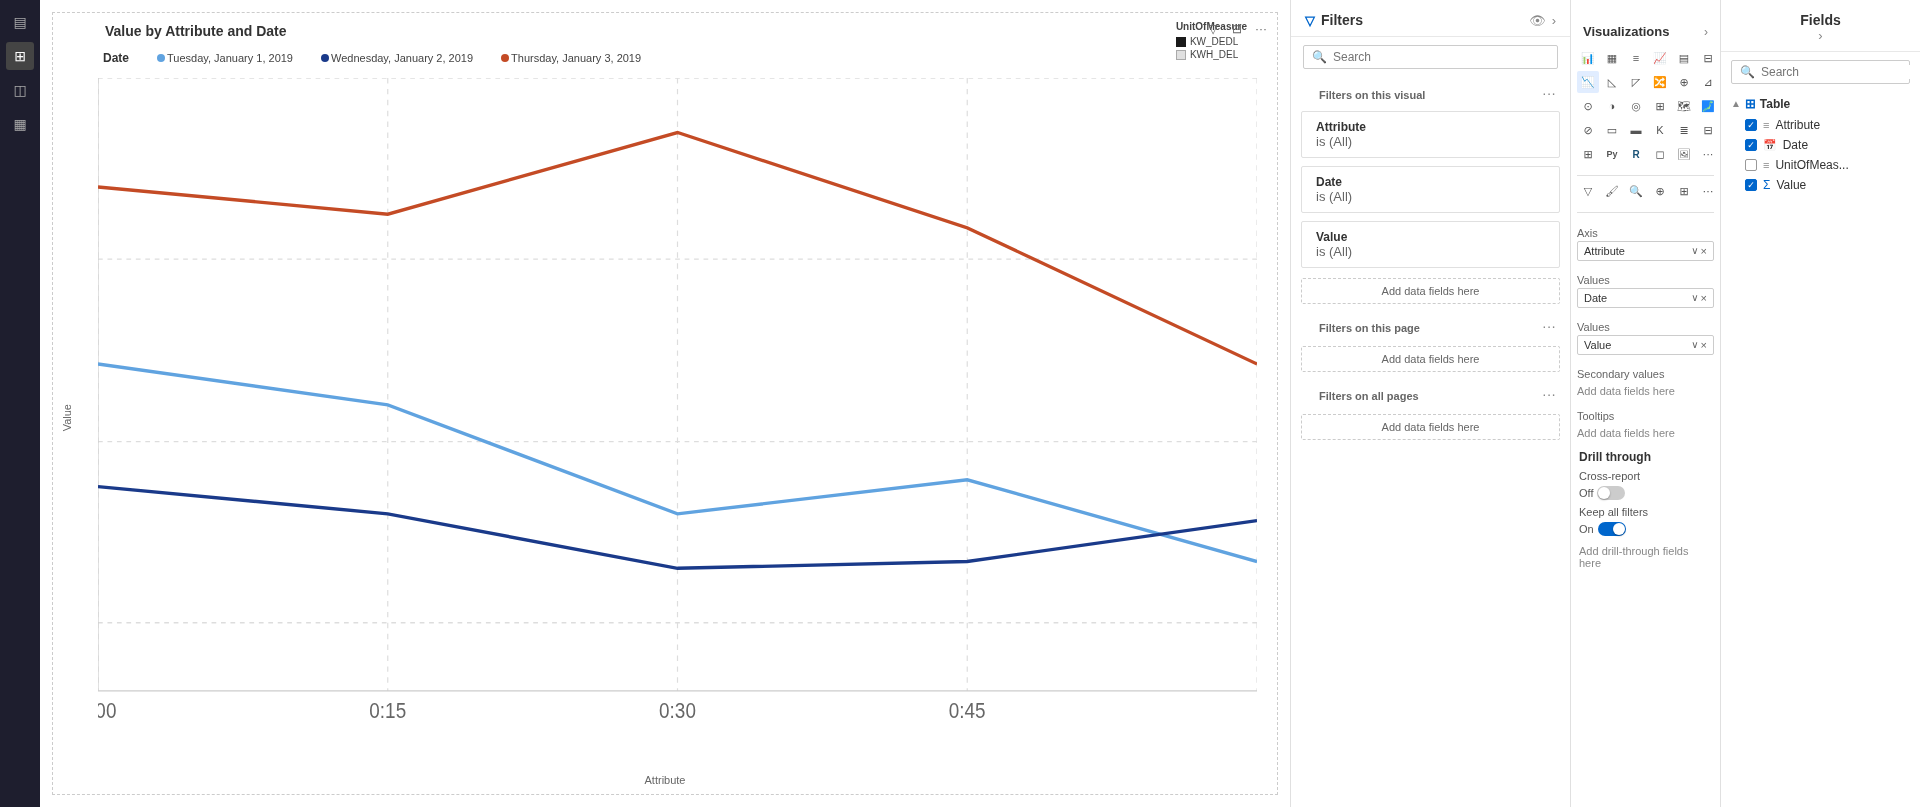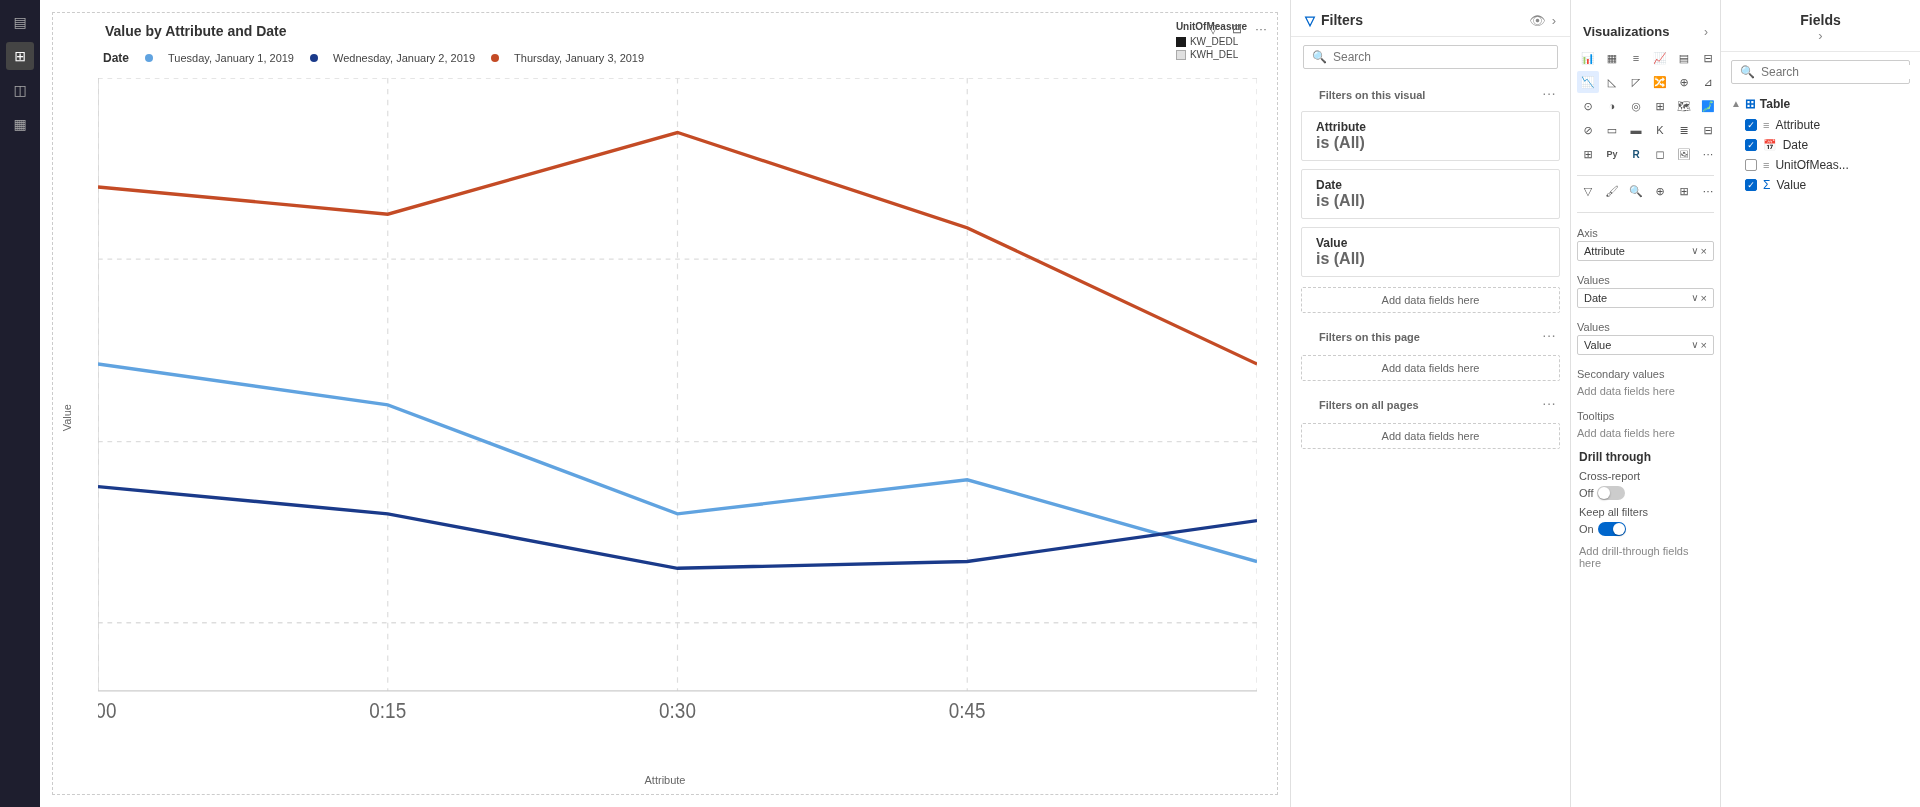--- a/index.html
+++ b/index.html
@@ -92,23 +92,22 @@
       margin: 4px 10px;
       border-radius: 2px;
       cursor: pointer;
     }
     .filter-item-title {
       font-size: 12px;
       font-weight: 600;
       color: #333;
     }
     .filter-item-value {
-      font-size: 16px;
+      font-size: 13px;
       color: #666;
-      font-weight: bold;
     }
     .filter-add-btn {
       margin: 6px 10px;
       padding: 6px;
       border: 1px dashed #ccc;
       text-align: center;
       font-size: 11px;
       color: #666;
       cursor: pointer;
       border-radius: 2px;
@@ -280,21 +279,21 @@
     .chart-legend-dates {
       position: absolute;
       top: 38px;
       left: 50px;
       font-size: 11px;
       color: #444;
       display: flex;
       gap: 16px;
       align-items: center;
     }
-    .date-legend-item { display: flex; align-items: center; gap: 15px; }
+    .date-legend-item { display: flex; align-items: center; gap: 2px; margin-left: 12px; }
     .date-dot { width: 8px; height: 8px; border-radius: 50%; }
 
     
     .chart-toolbar {
       position: absolute;
       top: 6px;
       right: 6px;
       display: flex;
       gap: 4px;
       align-items: center;

